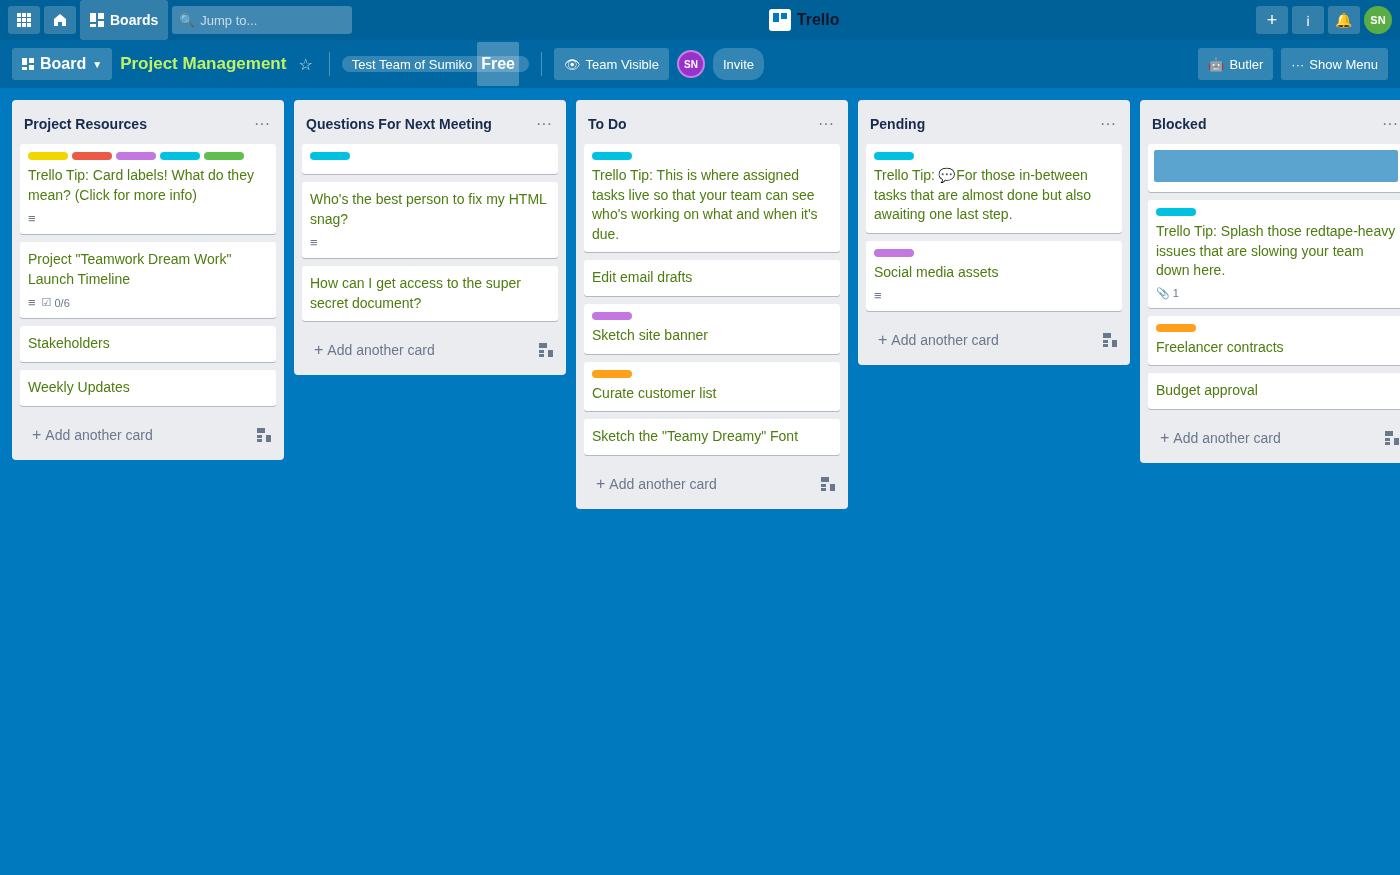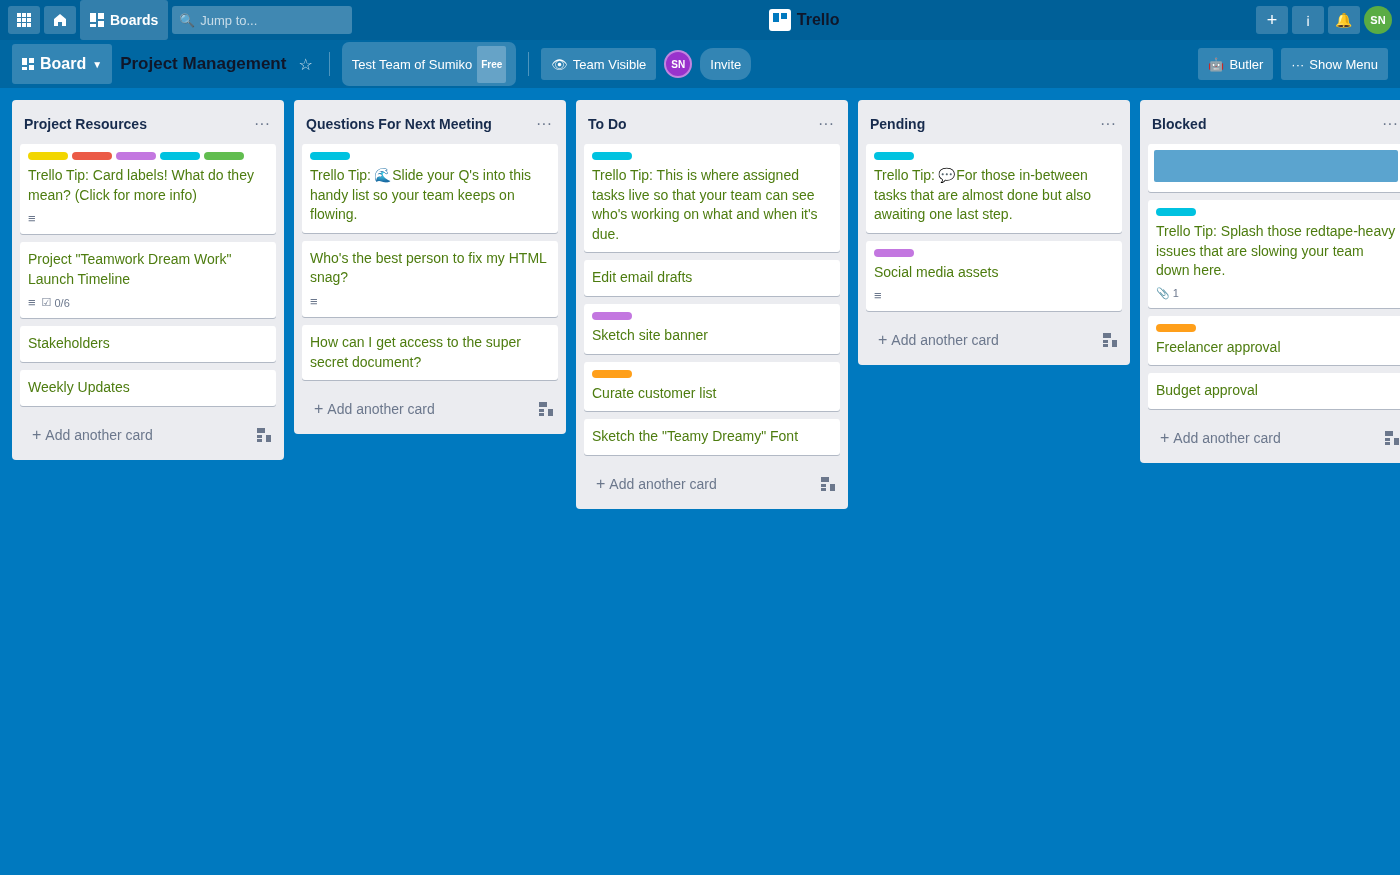--- a/index.html
+++ b/index.html
@@ -102,21 +102,21 @@
       display: flex;
       align-items: center;
       padding: 0 12px;
       gap: 8px;
     }
     .board-title-btn {
       background: rgba(255,255,255,0.2);
       border: none;
       border-radius: 3px;
       color: white;
-      height: 40px;
+      height: 32px;
       padding: 0 10px;
       font-size: 16px;
       font-weight: 700;
       cursor: pointer;
       display: flex;
       align-items: center;
       gap: 6px;
     }
     .board-star-btn {
       background: none;
@@ -128,35 +128,35 @@
     }
     .board-divider {
       width: 1px;
       height: 24px;
       background: rgba(255,255,255,0.3);
       margin: 0 4px;
     }
     .board-team-btn {
       background: rgba(255,255,255,0.2);
       border: none;
-      border-radius: 7px;
-      color: white;
-      height: 44px;
+      border-radius: 13px;
+      color: white;
+      height: 16px;
       padding: 0 10px;
       font-size: 13px;
       cursor: pointer;
       display: flex;
       align-items: center;
       gap: 5px;
     }
     .free-badge {
       background: rgba(255,255,255,0.25);
       border-radius: 2px;
       padding: 13px 4px;
-      font-size: 10px;
+      font-size: 16px;
       font-weight: 700;
     }
     .board-visible-btn {
       background: rgba(255,255,255,0.2);
       border: none;
       border-radius: 3px;
       color: white;
       height: 32px;
       padding: 0 10px;
       font-size: 13px;
@@ -422,21 +422,21 @@
   <button class="board-title-btn">
     <svg width="12" height="12" viewBox="0 0 12 12" fill="white">
       <rect x="0" y="0" width="5" height="7"></rect>
         <rect x="7" y="0" width="5" height="5"></rect>
         <rect x="7" y="7" width="5" height="5"></rect>
         <rect x="0" y="9" width="5" height="3"></rect>
     </svg>
     <span>Board</span>
     <span style="font-size:10px;">▼</span>
   </button>
-  <span style="color:#0f172a;font-size:17px;font-weight:700;">Project Management</span>
+  <span style="color:#bef264;font-size:17px;font-weight:700;">Project Management</span>
   <button class="board-star-btn">☆</button>
   <div class="board-divider"></div>
   <button class="board-team-btn">
     <span>Test Team of Sumiko</span>
     <span class="free-badge">Free</span>
   </button>
   <div class="board-divider"></div>
   <button class="board-visible-btn">
     <span>👁</span>
     <span>Team Visible</span>
@@ -516,21 +516,20 @@
     <div class="column">
       <div class="column-header">
         <span class="column-title">Questions For Next Meeting</span>
         <button class="column-menu-btn">···</button>
       </div>
       <div class="column-cards">
         <div class="card">
           <div class="card-labels">
             <span class="card-label" style="background: rgb(0, 194, 224);"></span>
           </div>
-          <div class="card-text">Trello Tip: 🌊Slide your Q's into this handy list so your team keeps on flowing.</div>
         </div>
         <div class="card">
           <div class="card-text">Who's the best person to fix my HTML snag?</div>
           <div class="card-footer">
             <span class="card-badge">
               <span style="font-size:13px;">≡</span>
             </span>
           </div>
         </div>
         <div class="card">
@@ -655,21 +654,21 @@
             <span class="card-badge">
               <span>📎</span>
               <span>1</span>
             </span>
           </div>
         </div>
         <div class="card">
           <div class="card-labels">
             <span class="card-label" style="background: rgb(255, 159, 26);"></span>
           </div>
-          <div class="card-text">Freelancer approval</div>
+          <div class="card-text">Freelancer contracts</div>
         </div>
         <div class="card">
           <div class="card-text">Budget approval</div>
         </div>
       </div>
       <div class="add-card-row">
         <button class="add-card-btn" style="margin: 0px; width: auto; flex: 1 1 0%;">
           <span style="font-size:16px;font-weight:300;">+</span>
           <span>Add another card</span>
         </button>

